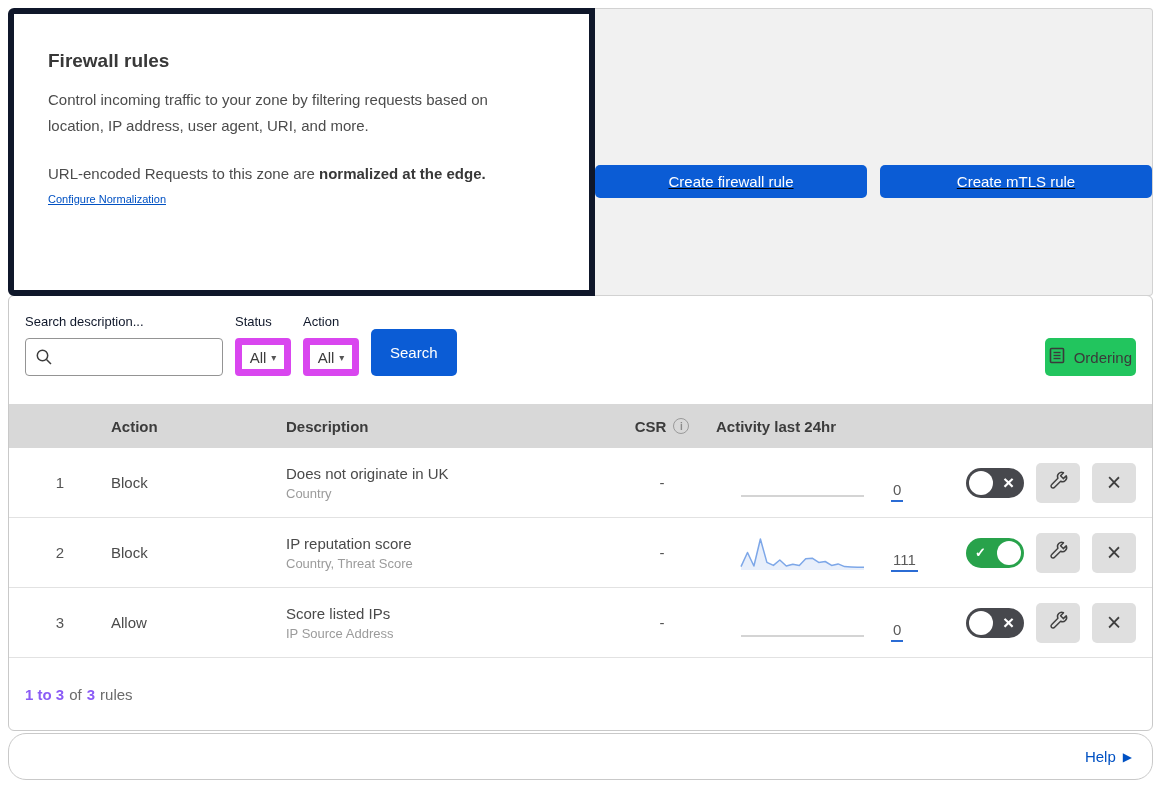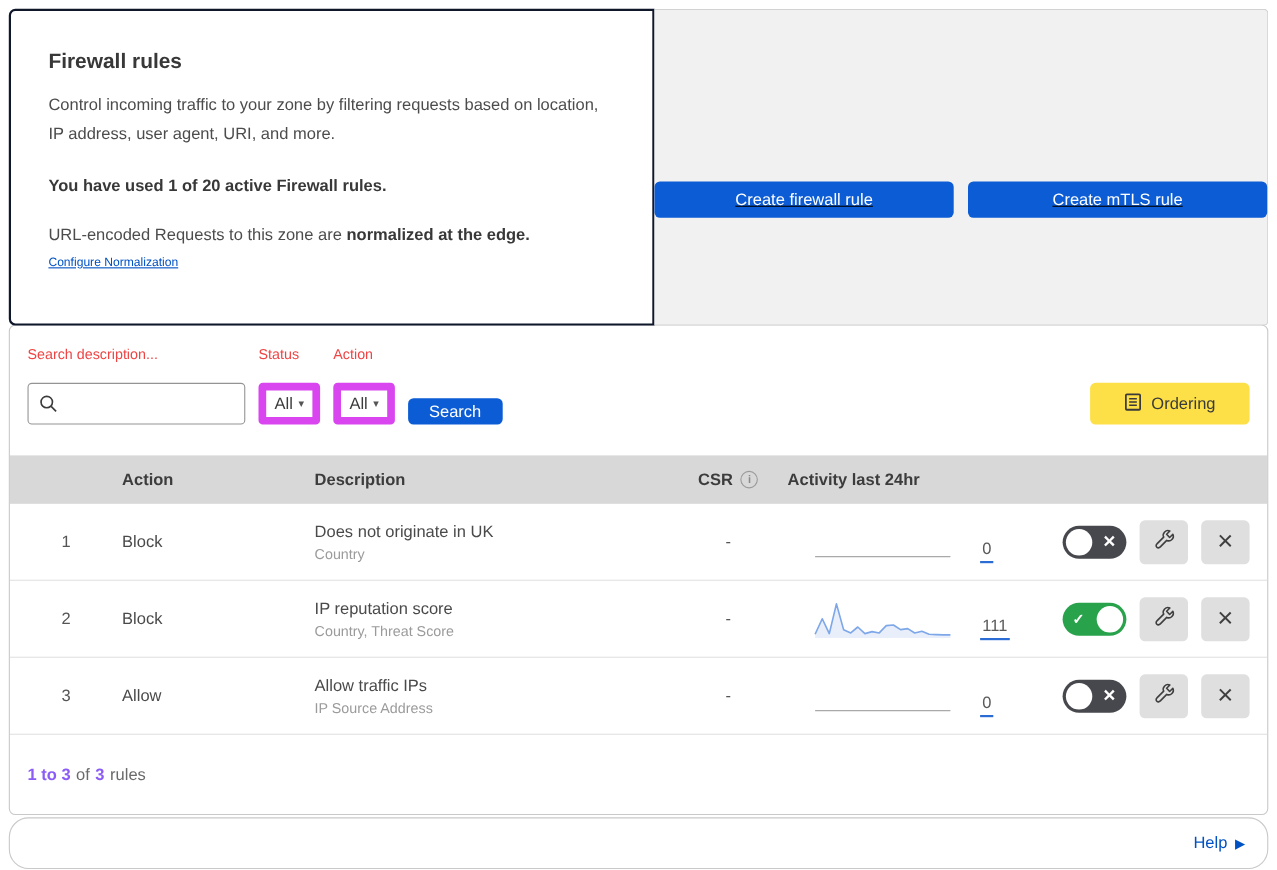--- a/index.html
+++ b/index.html
@@ -1,44 +1,44 @@
 <!DOCTYPE html>
 <html style="--primary-blue: #0b5cd5; --link-blue: #0051c3; --toggle-on-green: #28a24b; --toggle-off-gray: #47484d; --spark-blue: #7da7e8; --table-header-gray: #d8d8d8;"><head>
 <meta charset="utf-8">
 <style>
   * { margin:0; padding:0; box-sizing:border-box; }
   html, body { width:1161px; height:791px; background:#fff; font-family:"Liberation Sans", sans-serif; overflow:hidden; }
   .page { width:1161px; height:791px; padding:8px; }
 
   
   .top-section { display:flex; height:288px; }
-  .header-card { width:804px; background:#fff; border:2px solid #0f172a; border-radius:6px 0 0 6px; padding:36px 44px 0 34px; }
+  .header-card { width:804px; background:#fff; border:6px solid #0f172a; border-radius:6px 0 0 6px; padding:36px 44px 0 34px; }
   .page-title { font-size:19px; font-weight:600; color:#383838; margin-bottom:15px; }
   .header-desc { font-size:15px; color:#4c4c4c; line-height:26px; max-width:710px; margin-bottom:26px; }
   .usage-line { font-size:15px; font-weight:700; color:#383838; margin-bottom:27px; }
   .norm-line { font-size:15px; color:#4c4c4c; margin-bottom:7px; }
   .norm-line .bold-part { font-weight:700; color:#383838; }
   .link { color:var(--link-blue,#0051c3); text-decoration:underline; font-size:11px; cursor:pointer; }
 
   .header-side { flex:1; background:#f1f1f1; border:1px solid #d2d2d2; border-left:none; border-radius:0 4px 4px 0; display:flex; flex-direction:row; align-items:center; padding-top:59px; gap:13px;text-decoration:underline; }
   .btn-primary { width:272px; height:33px; background:var(--primary-blue,#0b5cd5); color:#fff; border:none; border-radius:5px; font-size:15px; font-family:inherit; cursor:pointer; }
 
   
   .main-card { border:1px solid #c9c9c9; border-radius:6px; background:#fff; margin-top:-1px; }
 
   .filter-bar { display:flex; align-items:flex-end; padding:18px 16px 28px 16px; gap:12px; }
   .filter-group { display:flex; flex-direction:column; }
-  .filter-label { font-size:13px; color:#ef4444; margin-bottom:19px; }
+  .filter-label { font-size:13px; color:#0f172a; margin-bottom:9px; }
   .search-box { position:relative; }
   .search-input { width:198px; height:38px; border:1px solid #949494; border-radius:4px; padding:0 8px 0 34px; font-size:15px; font-family:inherit; color:#3c3c3c; background:#fff; }
   .search-icon-wrap { position:absolute; left:10px; top:10px; width:18px; height:18px; pointer-events:none; }
   .select-box { min-width:56px; height:38px; border:7px solid #d946ef; border-radius:4px; background:#fff; display:flex; align-items:center; justify-content:center; gap:5px; font-size:15px; color:#3c3c3c; cursor:pointer; }
   .caret { font-size:10px; color:#555; }
-  .btn-search { height:24px; padding:0 19px; background:var(--primary-blue,#0b5cd5); color:#fff; border:none; border-radius:5px; font-size:15px; font-family:inherit; cursor:pointer; }
-  .btn-ordering { margin-left:auto; height:38px; padding:0 31px; background:#fde047; border:none; border-radius:5px; display:flex; align-items:center; gap:9px; font-size:15px; color:#3a3a3a; font-family:inherit; cursor:pointer; }
+  .btn-search { height:47px; padding:0 19px; background:var(--primary-blue,#0b5cd5); color:#fff; border:none; border-radius:5px; font-size:15px; font-family:inherit; cursor:pointer; }
+  .btn-ordering { margin-left:auto; height:38px; padding:0 4px; background:#22c55e; border:none; border-radius:5px; display:flex; align-items:center; gap:9px; font-size:15px; color:#3a3a3a; font-family:inherit; cursor:pointer; }
 
   
   .tbl-header, .tbl-row { display:grid; grid-template-columns:102px 175px 322px 108px 245px 1fr; align-items:center; }
   .tbl-header { background:#d8d8d8; height:44px; font-size:15px; font-weight:700; color:#3c3c3c; }
   .th-csr { justify-self:center; display:flex; align-items:center; gap:7px; }
   .info-icon { width:16px; height:16px; border:1px solid #9a9a9a; border-radius:50%; color:#8a8a8a; font-size:10px; font-weight:700; display:inline-flex; align-items:center; justify-content:center; font-style:normal; }
   .tbl-row { height:70px; border-bottom:1px solid #e2e2e2; }
   .cell-num { text-align:center; font-size:15px; color:#555; }
   .cell-action { font-size:15px; color:#4a4a4a; }
   .desc-main { font-size:15px; color:#4a4a4a; margin-bottom:4px; }
@@ -74,21 +74,20 @@
 </style>
 </head>
 <body>
 
 <div class="page">
 
   <div class="top-section">
     <div class="header-card">
       <div class="page-title">Firewall rules</div>
       <div class="header-desc">Control incoming traffic to your zone by filtering requests based on location, IP address, user agent, URI, and more.</div>
-      <div class="usage-line">You have used 1 of 20 active Firewall rules.</div>
       <div class="norm-line">
         <span>URL-encoded Requests to this zone are</span>
         <span class="bold-part">normalized at the edge.</span>
       </div>
       <a class="link">Configure Normalization</a>
     </div>
     <div class="header-side">
       <button class="btn-primary">Create firewall rule</button>
       <button class="btn-primary">Create mTLS rule</button>
     </div>
@@ -211,21 +210,21 @@
         <button class="icon-btn">
           <span class="x-glyph">×</span>
         </button>
       </div>
     </div>
 
     <div class="tbl-row">
       <div class="cell-num">3</div>
       <div class="cell-action">Allow</div>
       <div class="cell-desc">
-        <div class="desc-main">Allow traffic IPs</div>
+        <div class="desc-main">Score listed IPs</div>
         <div class="desc-sub">IP Source Address</div>
       </div>
       <div class="cell-csr">-</div>
       <div class="cell-activity">
         <span class="spark"><svg width="125" height="38">
               <line x1="1" y1="32" x2="124" y2="32" stroke="#a9a9a9" stroke-width="1"></line>
             </svg></span>
         <span class="activity-count">0</span>
       </div>
       <div class="cell-controls">

